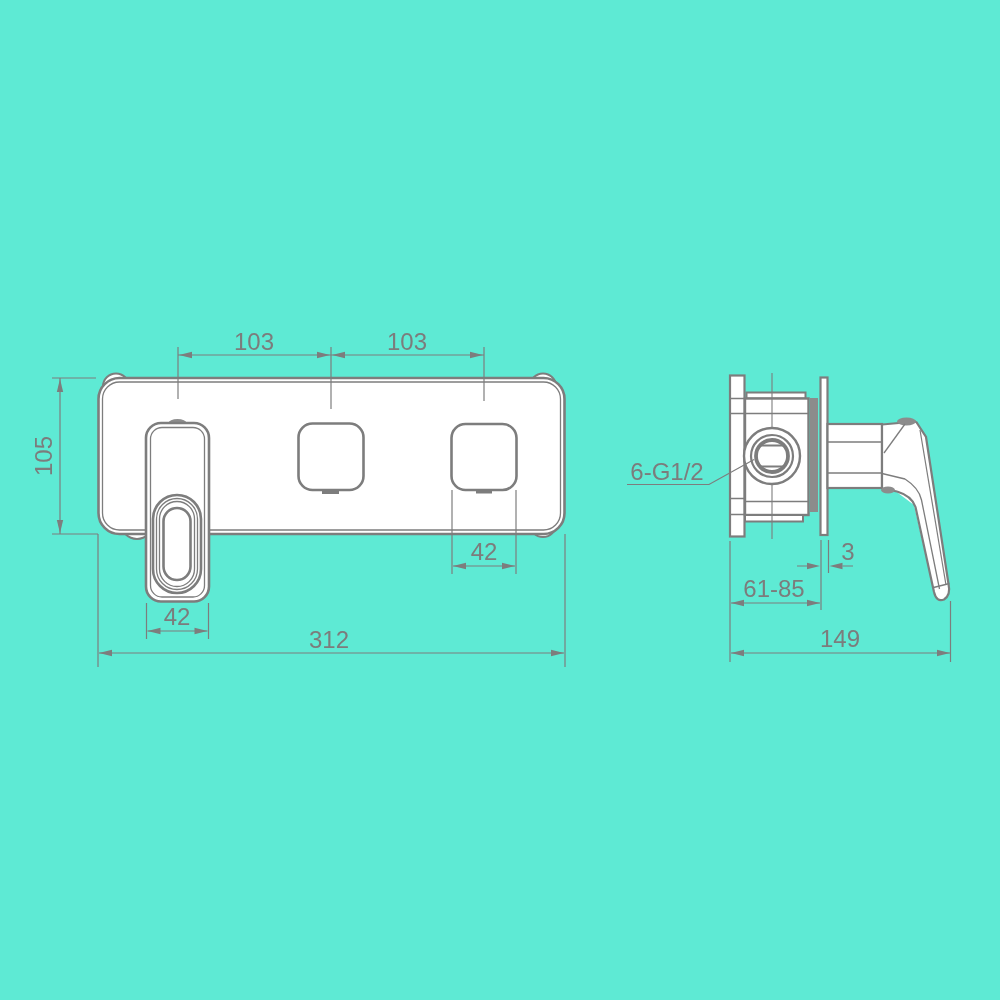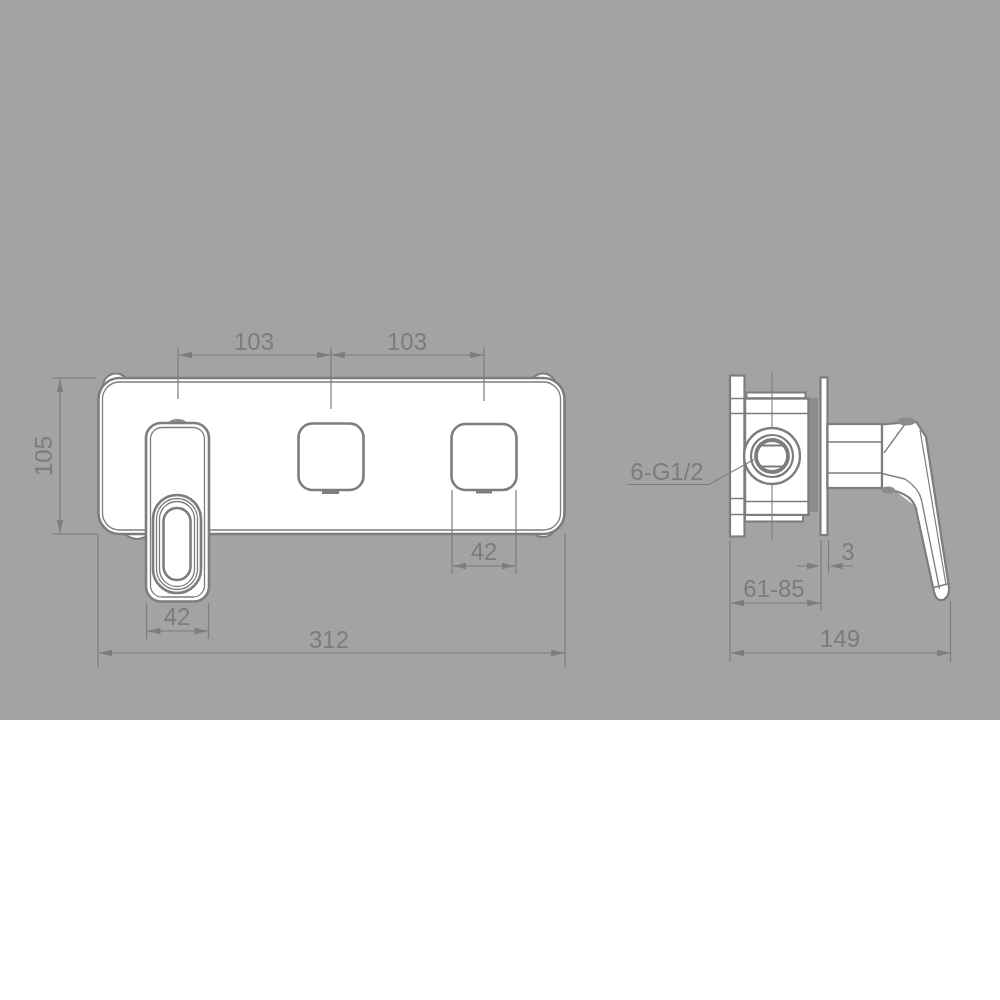--- a/index.html
+++ b/index.html
@@ -1,16 +1,16 @@
 <!DOCTYPE html>
 <html><head>
 <meta charset="utf-8">
 <style>
   html,body{margin:0;padding:0;background:#ffffff;}
-  .canvas{position:relative;width:1000px;height:720px;background:#a3a3a3;overflow:hidden;}
+  .canvas{position:relative;width:1000px;height:1000px;background:#5eead4;overflow:hidden;}
   svg{display:block;}
   svg text{
     font-family:"Liberation Sans", sans-serif;
     font-size:24px;
     fill:#7c7c7c;
   }
   .ln{fill:none;stroke:#7d7d7d;}
   .wf{fill:#ffffff;stroke:#7d7d7d;}
   .gf{fill:#8c8c8c;stroke:none;}
   .ah{fill:#7d7d7d;stroke:none;}

